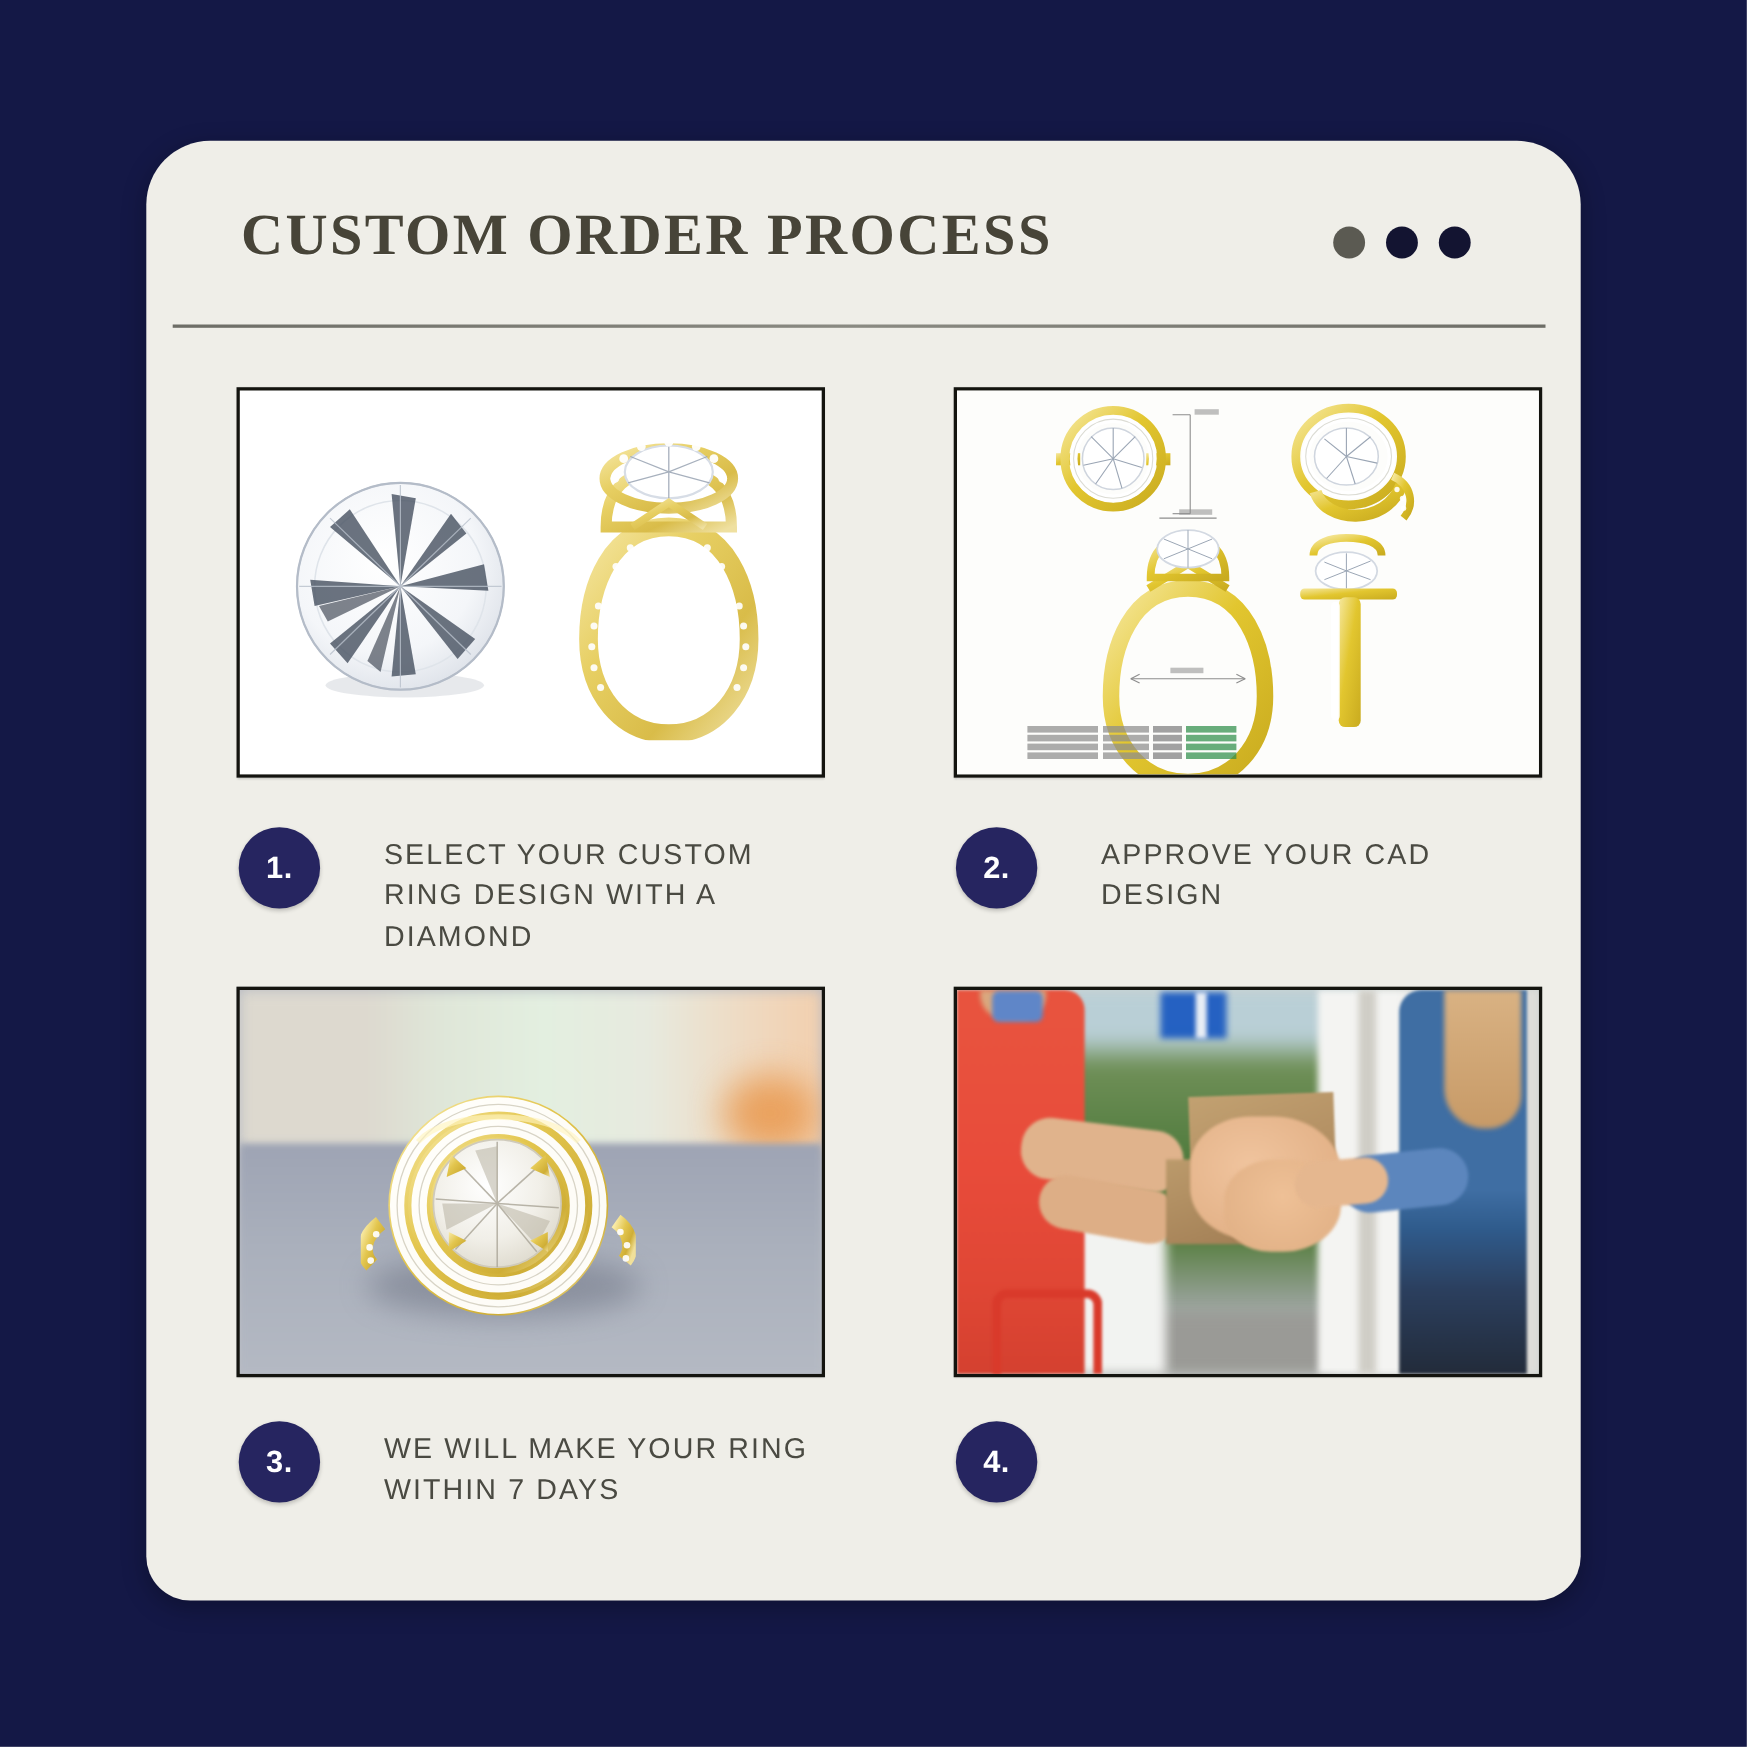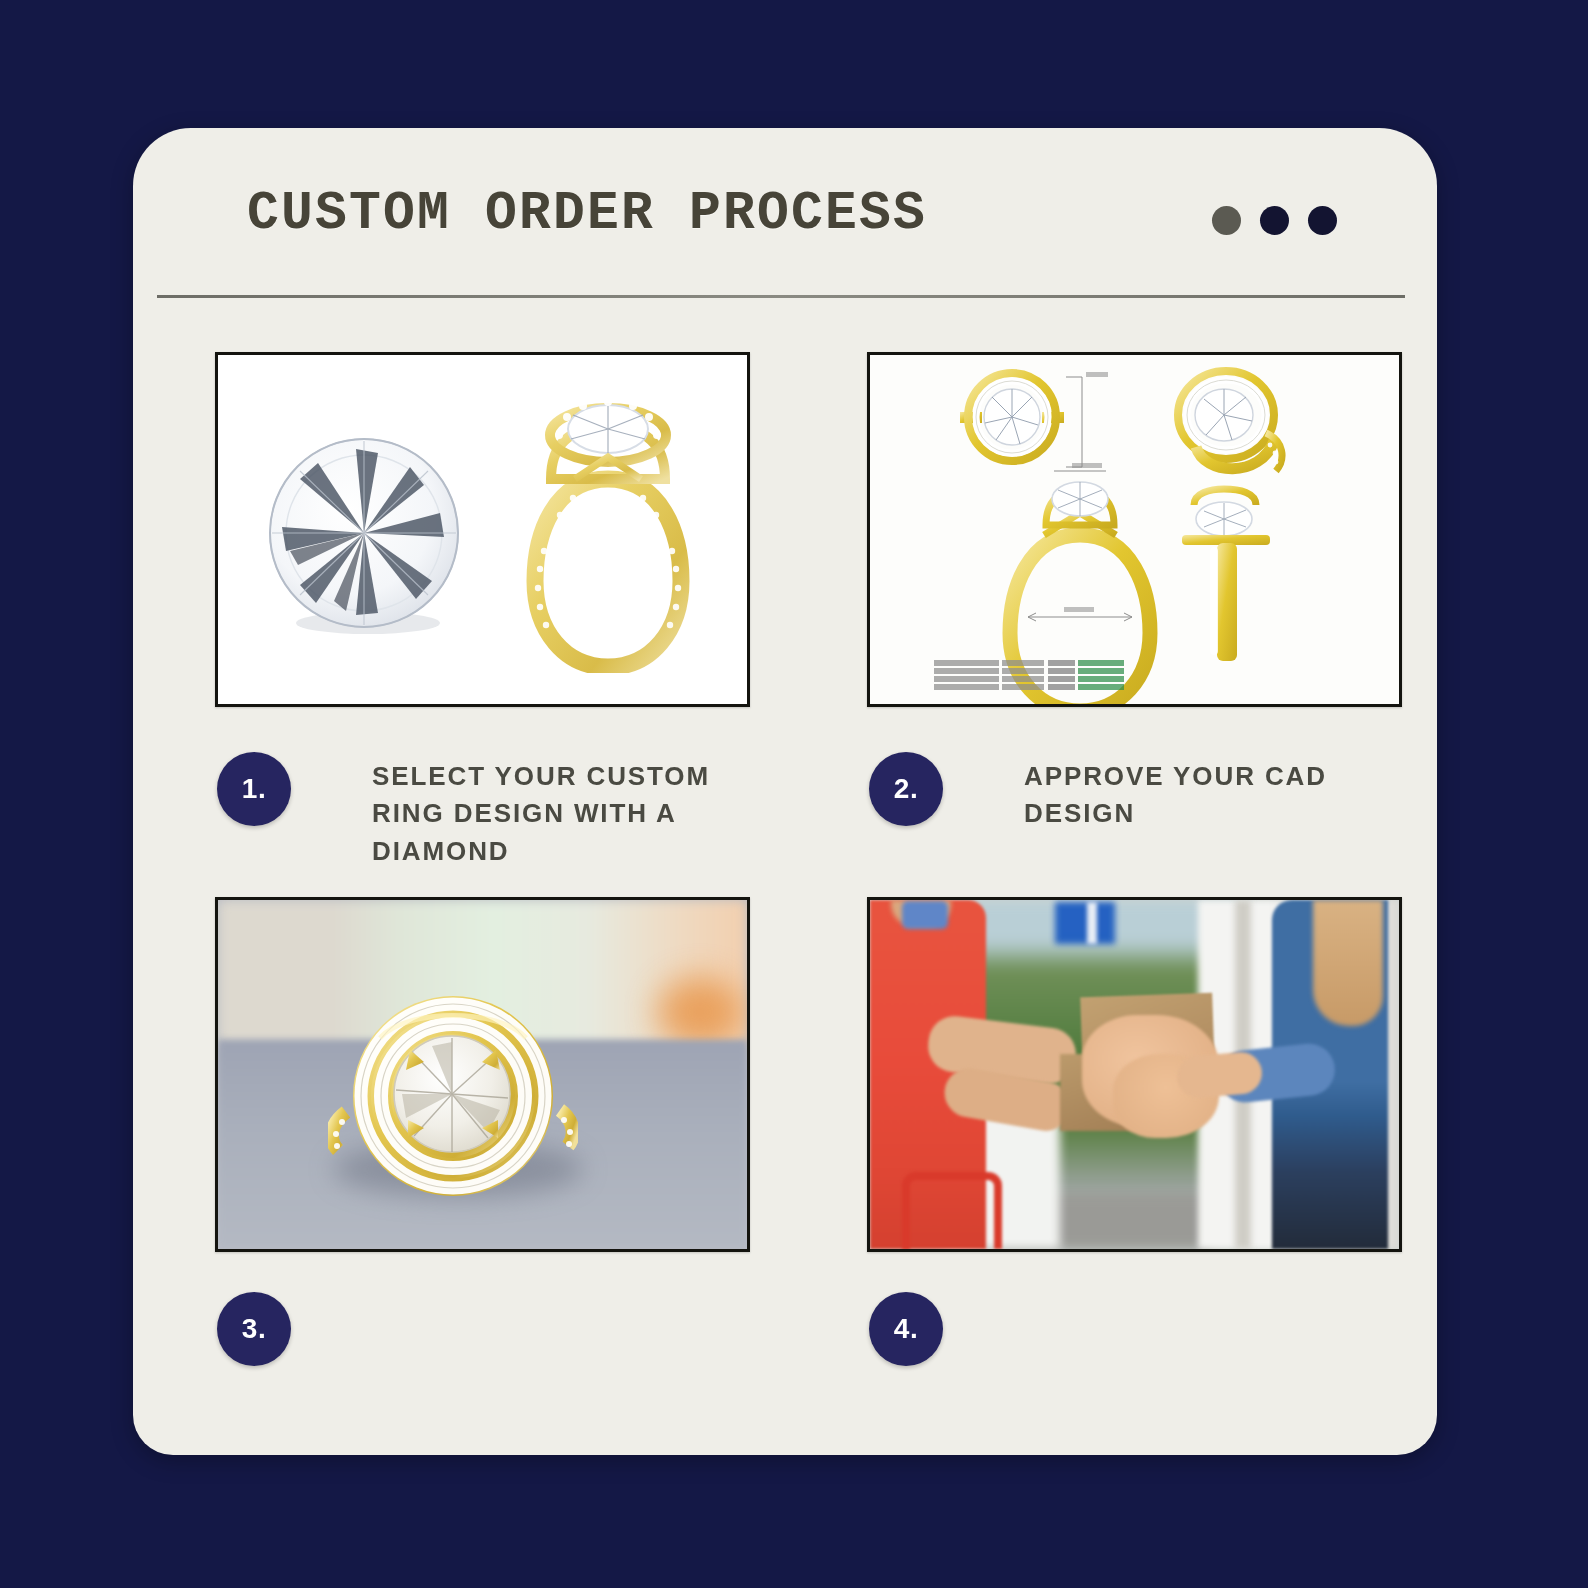--- a/index.html
+++ b/index.html
@@ -21,24 +21,23 @@
   }
 
   
   .card-header{
     position:absolute;left:0;top:0;width:100%;height:168px;
   }
   .title{
     position:absolute;left:86px;top:56px;
     font-size:53px;font-weight:bold;letter-spacing:2.2px;
     color:#474438;
-    font-family:Liberation Mono, monospace;
+    font-family:Liberation Serif, serif;
     white-space:nowrap;
     text-shadow:0 1px 0 rgba(255,255,255,.5);
-    margin-left:28px;
   }
   .dots{position:absolute;right:100px;top:78px;display:flex;gap:19px;align-items:center;}
   .dot{width:29px;height:29px;border-radius:50%;}
   .dot.d1{background:#5b5a52;}
   .dot.d2{background:#131431;}
   .dot.d3{background:#131431;}
 
   .divider{
     position:absolute;left:24px;top:167px;width:1248px;height:3px;
     background:linear-gradient(to right,#6d6d66,#8a8a82 50%,#6d6d66);
@@ -70,22 +69,22 @@
     flex:0 0 auto;
     width:74px;height:74px;border-radius:50%;
     background:#262560;
     color:#ffffff;
     font-size:28px;font-weight:bold;
     display:flex;align-items:center;justify-content:center;
     box-shadow:0 2px 4px rgba(0,0,0,.22);
     letter-spacing:.5px;
   }
   .caption{
-    margin-left:81px;margin-top:6px;
-    font-size:26px;font-weight:bold;line-height:1.44;
+    margin-left:58px;margin-top:6px;
+    font-size:26px;font-weight:normal;line-height:1.44;
     letter-spacing:1.9px;
     color:#4a4a42;
     text-transform:uppercase;
     max-width:420px;
   }
   .row2 .frame{margin-top:27px;}
   .row2 .caption-row{margin-top:40px;}
 
   
 
@@ -550,20 +549,21 @@
                 <path d="M80 152 L96 142 L80 134 Z"></path>
                 <path d="M170 152 L154 142 L170 134 Z"></path>
               </g>
 
               <path d="M52 52 C78 22 172 22 198 52" fill="none" stroke="#fff4c0" stroke-width="5" opacity=".65"></path>
             </svg>
           </div>
 
           <div class="caption-row">
             <div class="badge">3.</div>
+            <div class="caption">WE WILL MAKE YOUR RING WITHIN 7 DAYS</div>
           </div>
         </div>
 
         <div class="cell">
           <div class="frame p4">
             <div class="bg-green"></div>
             <div class="bg-sign"></div>
             <div class="bg-sign2"></div>
             <div class="road"></div>
             <div class="van"></div>

